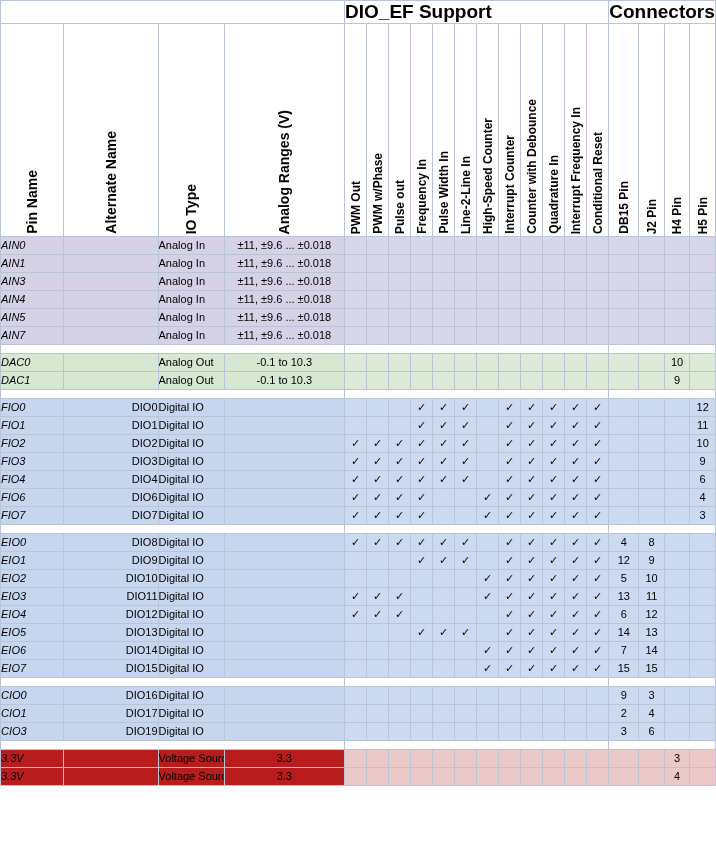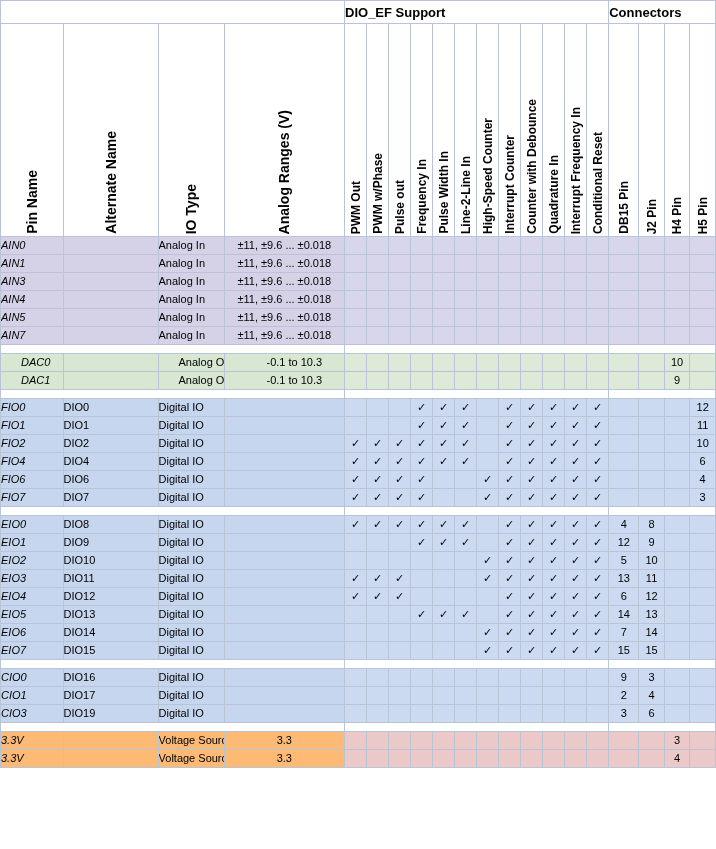--- a/index.html
+++ b/index.html
@@ -25,21 +25,21 @@
   table.grid td, table.grid th {
     border: 1px solid #b9c4d6;
     padding: 0;
     margin: 0;
     overflow: hidden;
     white-space: nowrap;
   }
   
   .hdr-top {
     height: 22px;
-    font-size: 13px;
+    font-size: 19px;
     font-weight: bold;
     text-align: left;
     padding-left: 4px;
     background: #ffffff;
     border: 1px solid #b9c4d6;
   }
   .hdr-blank {
     background: #ffffff;
     border: 1px solid #b9c4d6;
   }
@@ -58,34 +58,34 @@
     line-height: 1;
     padding: 0 0 3px 0;
     display: inline-block;
   }
   .vert-head.small .rot { font-size: 12px; }
   .vert-head.big .rot { font-size: 14px; }
 
   
   tr.data td { height: 17px; line-height: 17px; font-size: 11px; }
   .c-name { padding-left: 4px; text-align: left; font-style: italic; }
-  .c-alt  { padding-left: 4px; text-align: left; }
+  .c-alt  { padding-left: 4px; text-align: right; }
   .c-type { padding-right: 4px; }
   .c-rng  { text-align: center; }
   .c-chk  { text-align: center; font-size: 12px; }
   .c-pin  { text-align: center; }
 
   
   .g-ain .c-name, .g-ain .c-alt, .g-ain .c-type, .g-ain .c-rng { background: #d5d2e8; }
   .g-ain .fill { background: #d8d6ea; }
-  .g-dac .c-name, .g-dac .c-alt, .g-dac .c-type, .g-dac .c-rng { background: #d7e7d2; padding-left: 20px; }
+  .g-dac .c-name, .g-dac .c-alt, .g-dac .c-type, .g-dac .c-rng { background: #d7e7d2; }
   .g-dac .fill { background: #dcead7; }
   .g-dio .c-name, .g-dio .c-alt, .g-dio .c-type, .g-dio .c-rng { background: #c6d6ee; }
   .g-dio .fill { background: #cbdaf0; }
-  .g-pwr .c-name, .g-pwr .c-alt, .g-pwr .c-type, .g-pwr .c-rng { background: #fdba74; }
+  .g-pwr .c-name, .g-pwr .c-alt, .g-pwr .c-type, .g-pwr .c-rng { background: #b91c1c; }
   .g-pwr .fill { background: #ecc9c9; }
 
   .spacer td { height: 8px; background: #ffffff; border-left: 1px solid #b9c4d6; border-right: 1px solid #b9c4d6; }
 </style>
 </head>
 <body>
 
 <div id="sheet">
   <table class="grid">
     <colgroup>
@@ -389,20 +389,42 @@
           <td class="c-chk fill">✓</td>
           <td class="c-chk fill">✓</td>
           <td class="c-chk fill">✓</td>
           <td class="c-chk fill">✓</td>
           <td class="c-pin fill"></td>
           <td class="c-pin fill"></td>
           <td class="c-pin fill"></td>
           <td class="c-pin fill">10</td>
         </tr>
         <tr class="data g-dio">
+          <td class="c-name">FIO3</td>
+          <td class="c-alt">DIO3</td>
+          <td class="c-type">Digital IO</td>
+          <td class="c-rng"></td>
+          <td class="c-chk fill">✓</td>
+          <td class="c-chk fill">✓</td>
+          <td class="c-chk fill">✓</td>
+          <td class="c-chk fill">✓</td>
+          <td class="c-chk fill">✓</td>
+          <td class="c-chk fill">✓</td>
+          <td class="c-chk fill"></td>
+          <td class="c-chk fill">✓</td>
+          <td class="c-chk fill">✓</td>
+          <td class="c-chk fill">✓</td>
+          <td class="c-chk fill">✓</td>
+          <td class="c-chk fill">✓</td>
+          <td class="c-pin fill"></td>
+          <td class="c-pin fill"></td>
+          <td class="c-pin fill"></td>
+          <td class="c-pin fill">9</td>
+        </tr>
+        <tr class="data g-dio">
           <td class="c-name">FIO4</td>
           <td class="c-alt">DIO4</td>
           <td class="c-type">Digital IO</td>
           <td class="c-rng"></td>
           <td class="c-chk fill">✓</td>
           <td class="c-chk fill">✓</td>
           <td class="c-chk fill">✓</td>
           <td class="c-chk fill">✓</td>
           <td class="c-chk fill">✓</td>
           <td class="c-chk fill">✓</td>

